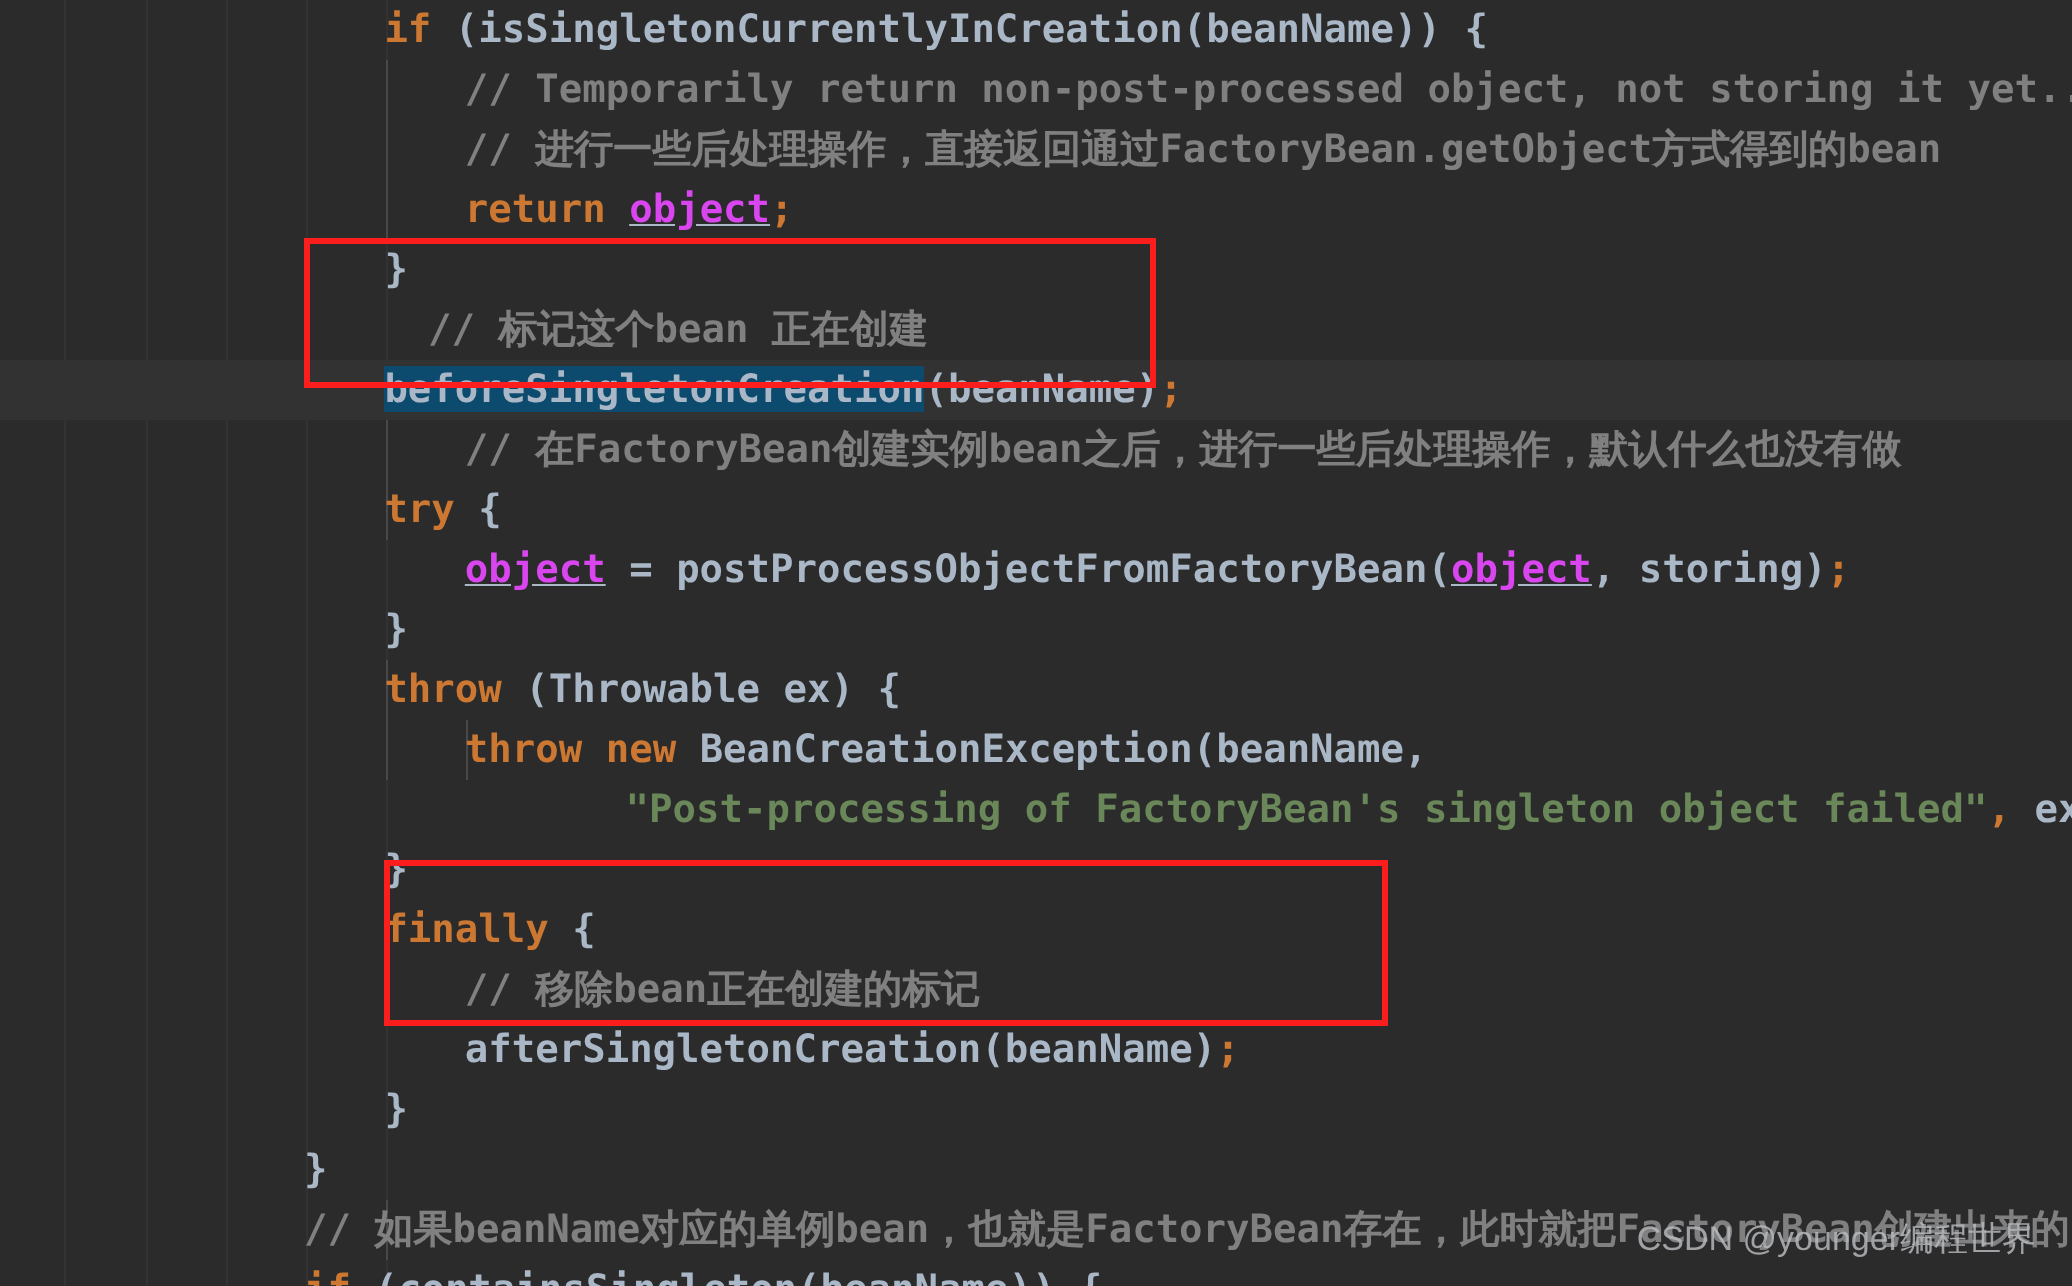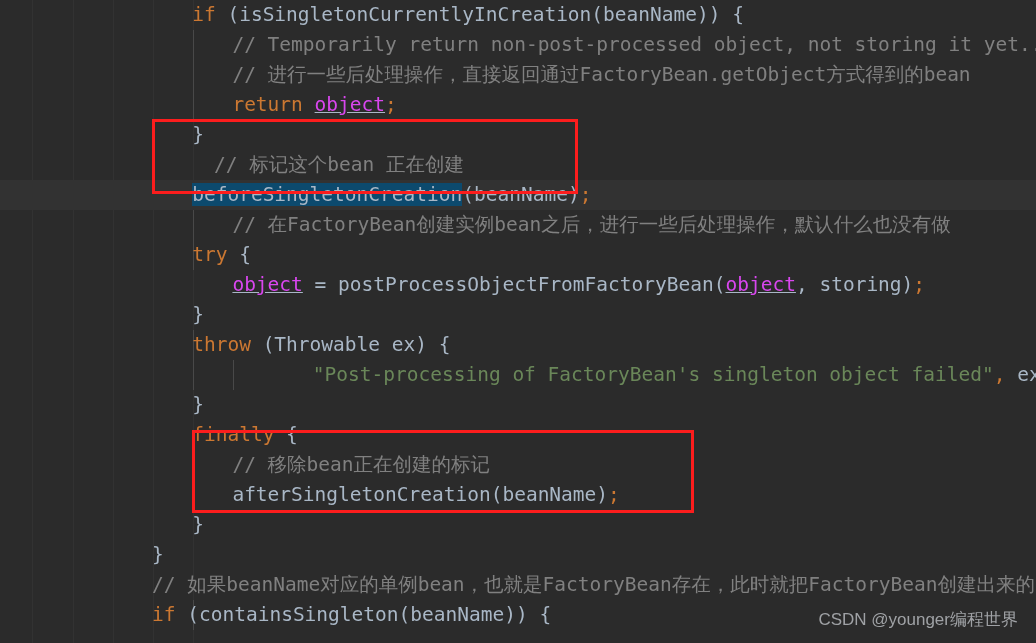--- a/index.html
+++ b/index.html
@@ -43,20 +43,21 @@
     top: 0;
     right: 0;
   }
   .line {
     height: 30px;
     line-height: 30px;
     font-size: 19.5px;
     white-space: pre;
     color: #a9b7c6;
     letter-spacing: 0px;
+    font-weight: bold;
   }
   
   .kw   { color: #cc7832; }
   .plain{ color: #a9b7c6; }
   .cmt  { color: #808080; }
   .str  { color: #6a8759; }
   .var  { color: #d946ef; text-decoration: underline; text-decoration-color:#a9b7c6; }
   .semi { color: #cc7832; }
 
   
@@ -122,20 +123,21 @@
       <div class="line" style="padding-left: 80.4px; margin-left: 152px;"><span class="cmt">// 进行一些后处理操作，直接返回通过FactoryBean.getObject方式得到的bean</span></div>
       <div class="line" style="padding-left: 80.4px; margin-left: 152px;"><span class="kw">return</span><span class="plain"> </span><span class="var">object</span><span class="semi">;</span></div>
       <div class="line" style="padding-left: 40.2px; margin-left: 152px;"><span class="plain">}</span></div>
       <div class="line" style="padding-left: 62px; margin-left: 152px;"><span class="cmt">// 标记这个bean 正在创建</span></div>
       <div class="line" style="padding-left: 40.2px; margin-left: 152px;"><span class="hl">beforeSingletonCreation</span><span class="plain">(beanName)</span><span class="semi">;</span></div>
       <div class="line" style="padding-left: 80.4px; margin-left: 152px;"><span class="cmt">// 在FactoryBean创建实例bean之后，进行一些后处理操作，默认什么也没有做</span></div>
       <div class="line" style="padding-left: 40.2px; margin-left: 152px;"><span class="kw">try</span><span class="plain"> {</span></div>
       <div class="line" style="padding-left: 80.4px; margin-left: 152px;"><span class="var">object</span><span class="plain"> = postProcessObjectFromFactoryBean(</span><span class="var">object</span><span class="plain">, storing)</span><span class="semi">;</span></div>
       <div class="line" style="padding-left: 40.2px; margin-left: 152px;"><span class="plain">}</span></div>
       <div class="line" style="padding-left: 40.2px; margin-left: 152px;"><span class="kw">throw</span><span class="plain"> (Throwable ex) {</span></div>
+      <div class="line" style="padding-left: 80.4px; margin-left: 152px;"><span class="kw">throw</span><span class="plain"> </span><span class="kw">new</span><span class="plain"> BeanCreationException(beanName,</span></div>
       <div class="line" style="padding-left: 160.8px; margin-left: 152px;"><span class="str">"Post-processing of FactoryBean's singleton object failed"</span><span class="semi">,</span><span class="plain"> ex)</span></div>
       <div class="line" style="padding-left: 40.2px; margin-left: 152px;"><span class="plain">}</span></div>
       <div class="line" style="padding-left: 40.2px; margin-left: 152px;"><span class="kw">finally</span><span class="plain"> {</span></div>
       <div class="line" style="padding-left: 80.4px; margin-left: 152px;"><span class="cmt">// 移除bean正在创建的标记</span></div>
       <div class="line" style="padding-left: 80.4px; margin-left: 152px;"><span class="plain">afterSingletonCreation(beanName)</span><span class="semi">;</span></div>
       <div class="line" style="padding-left: 40.2px; margin-left: 152px;"><span class="plain">}</span></div>
       <div class="line" style="padding-left: 0px; margin-left: 152px;"><span class="plain">}</span></div>
       <div class="line" style="padding-left: 0px; margin-left: 152px;"><span class="cmt">// 如果beanName对应的单例bean，也就是FactoryBean存在，此时就把FactoryBean创建出来的bean实例添</span></div>
       <div class="line" style="padding-left: 0px; margin-left: 152px;"><span class="kw">if</span><span class="plain"> (containsSingleton(beanName)) {</span></div>
     </div>

